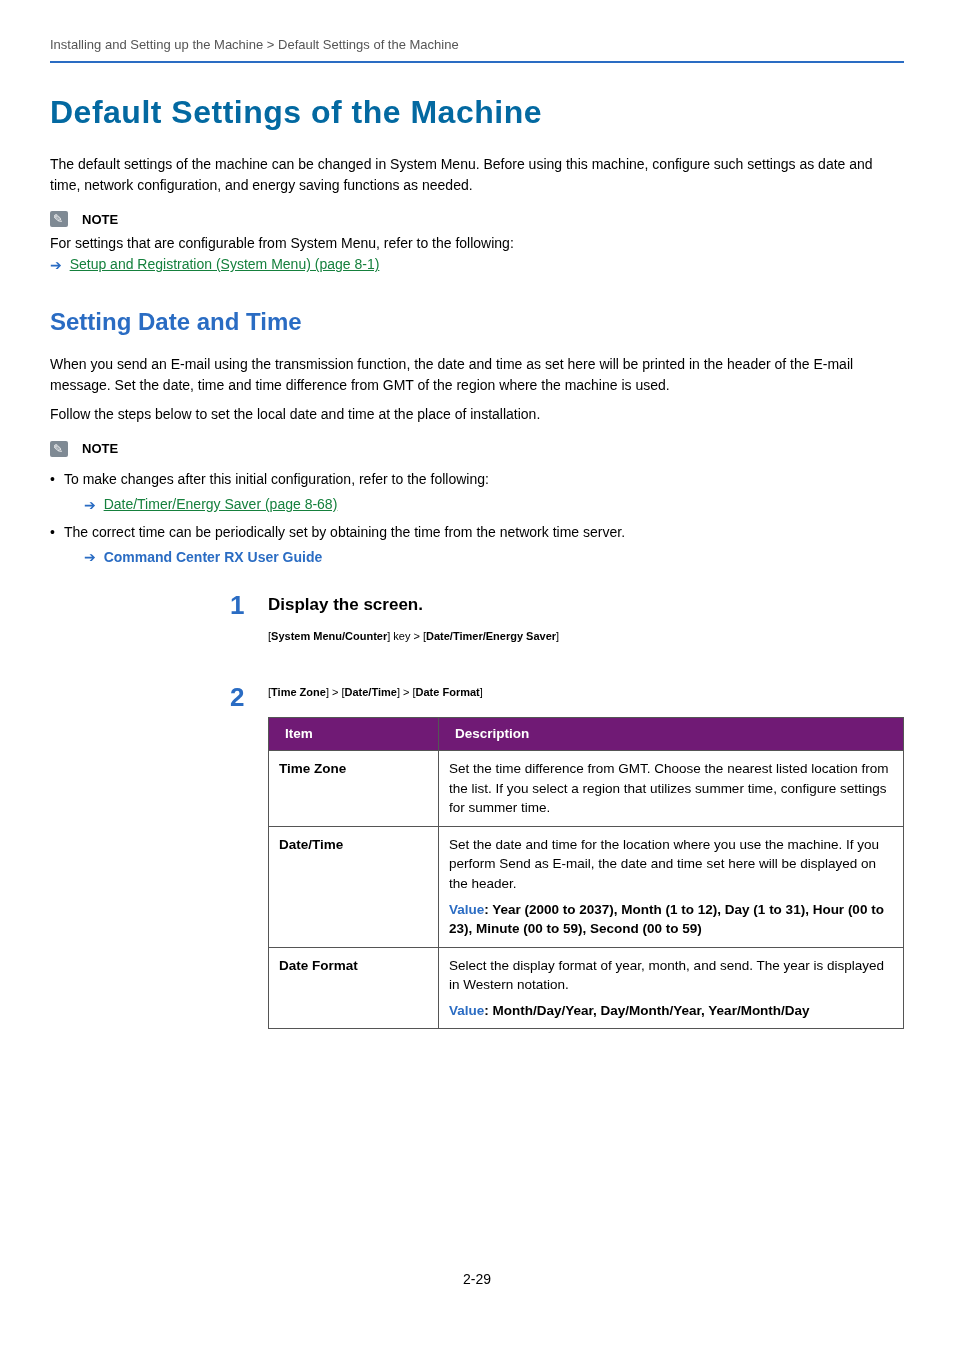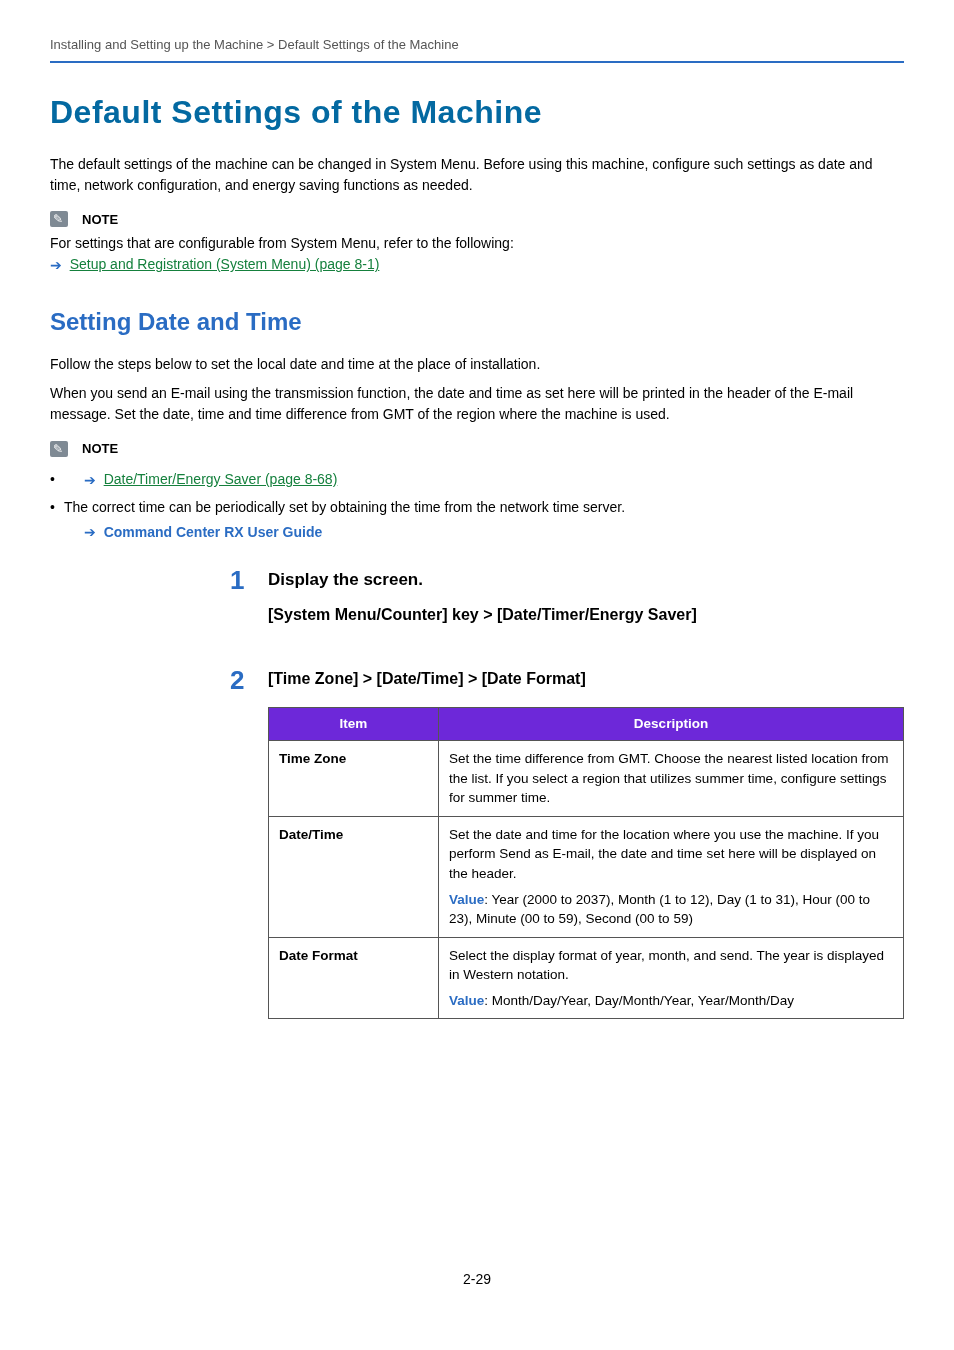--- a/index.html
+++ b/index.html
@@ -97,47 +97,47 @@
       line-height: 1;
       flex-shrink: 0;
       min-width: 20px;
     }
     .step-content { flex: 1; }
     .step-title {
       font-size: 17px;
       font-weight: 900;
       margin-bottom: 10px;
     }
-    .step-path { font-size: 16px; margin-bottom: 16px; font-weight: bold; }
+    .step-path { font-size: 11px; margin-bottom: 16px; }
     table.settings {
       border-collapse: collapse;
       width: 100%;
       margin-top: 6px;
       font-size: 13.5px;
     }
     table.settings th {
-      background: #6d28d9;
+      background: #701a75;
       color: #fff;
       font-weight: bold;
-      text-align: center;
+      text-align: left;
       padding: 6px 16px;
       border: 1px solid #555;
     }
     table.settings td {
       border: 1px solid #555;
       padding: 8px 10px;
       vertical-align: top;
       line-height: 1.45;
     }
     table.settings td:first-child {
       width: 170px;
       font-weight: bold;
     }
     .value-label { color: #2a6cc3; font-weight: bold; }
-    .value-text { font-weight: normal; }
+    .value-text { font-weight: bold; }
     .desc-spacer { height: 6px; }
     .page-num {
       position: absolute;
       bottom: 25px;
       width: 854px;
       text-align: center;
       font-size: 14px;
     }
     .page-wrap { position: relative; width: 100%; height: 100%; }
   </style>
@@ -159,30 +159,31 @@
   </div>
   <div>For settings that are configurable from System Menu, refer to the following:</div>
   <div>
     <span class="arrow">➔</span>
     <a href="#" class="link">Setup and Registration (System Menu) (page 8-1)</a>
   </div>
 </div>
 
 <h2>Setting Date and Time</h2>
 
+<p>When you send an E-mail using the transmission function, the date and time as set here will be printed in the header of the E-mail message. Set the date, time and time difference from GMT of the region where the machine is used.</p>
 <p>Follow the steps below to set the local date and time at the place of installation.</p>
-<p>When you send an E-mail using the transmission function, the date and time as set here will be printed in the header of the E-mail message. Set the date, time and time difference from GMT of the region where the machine is used.</p>
 
 <div class="note-block">
   <div class="note-header">
     <span class="note-icon"></span>
     <span class="note-label">NOTE</span>
   </div>
   <ul class="bullets">
     <li>
+      <span>To make changes after this initial configuration, refer to the following:</span>
       <div class="sub-line">
         <span class="arrow">➔</span>
         <a href="#" class="link">Date/Timer/Energy Saver (page 8-68)</a>
       </div>
     </li>
     <li>
       <span>The correct time can be periodically set by obtaining the time from the network time server.</span>
       <div class="sub-line">
         <span class="arrow">➔</span>
         <span class="link-bold">Command Center RX User Guide</span>

